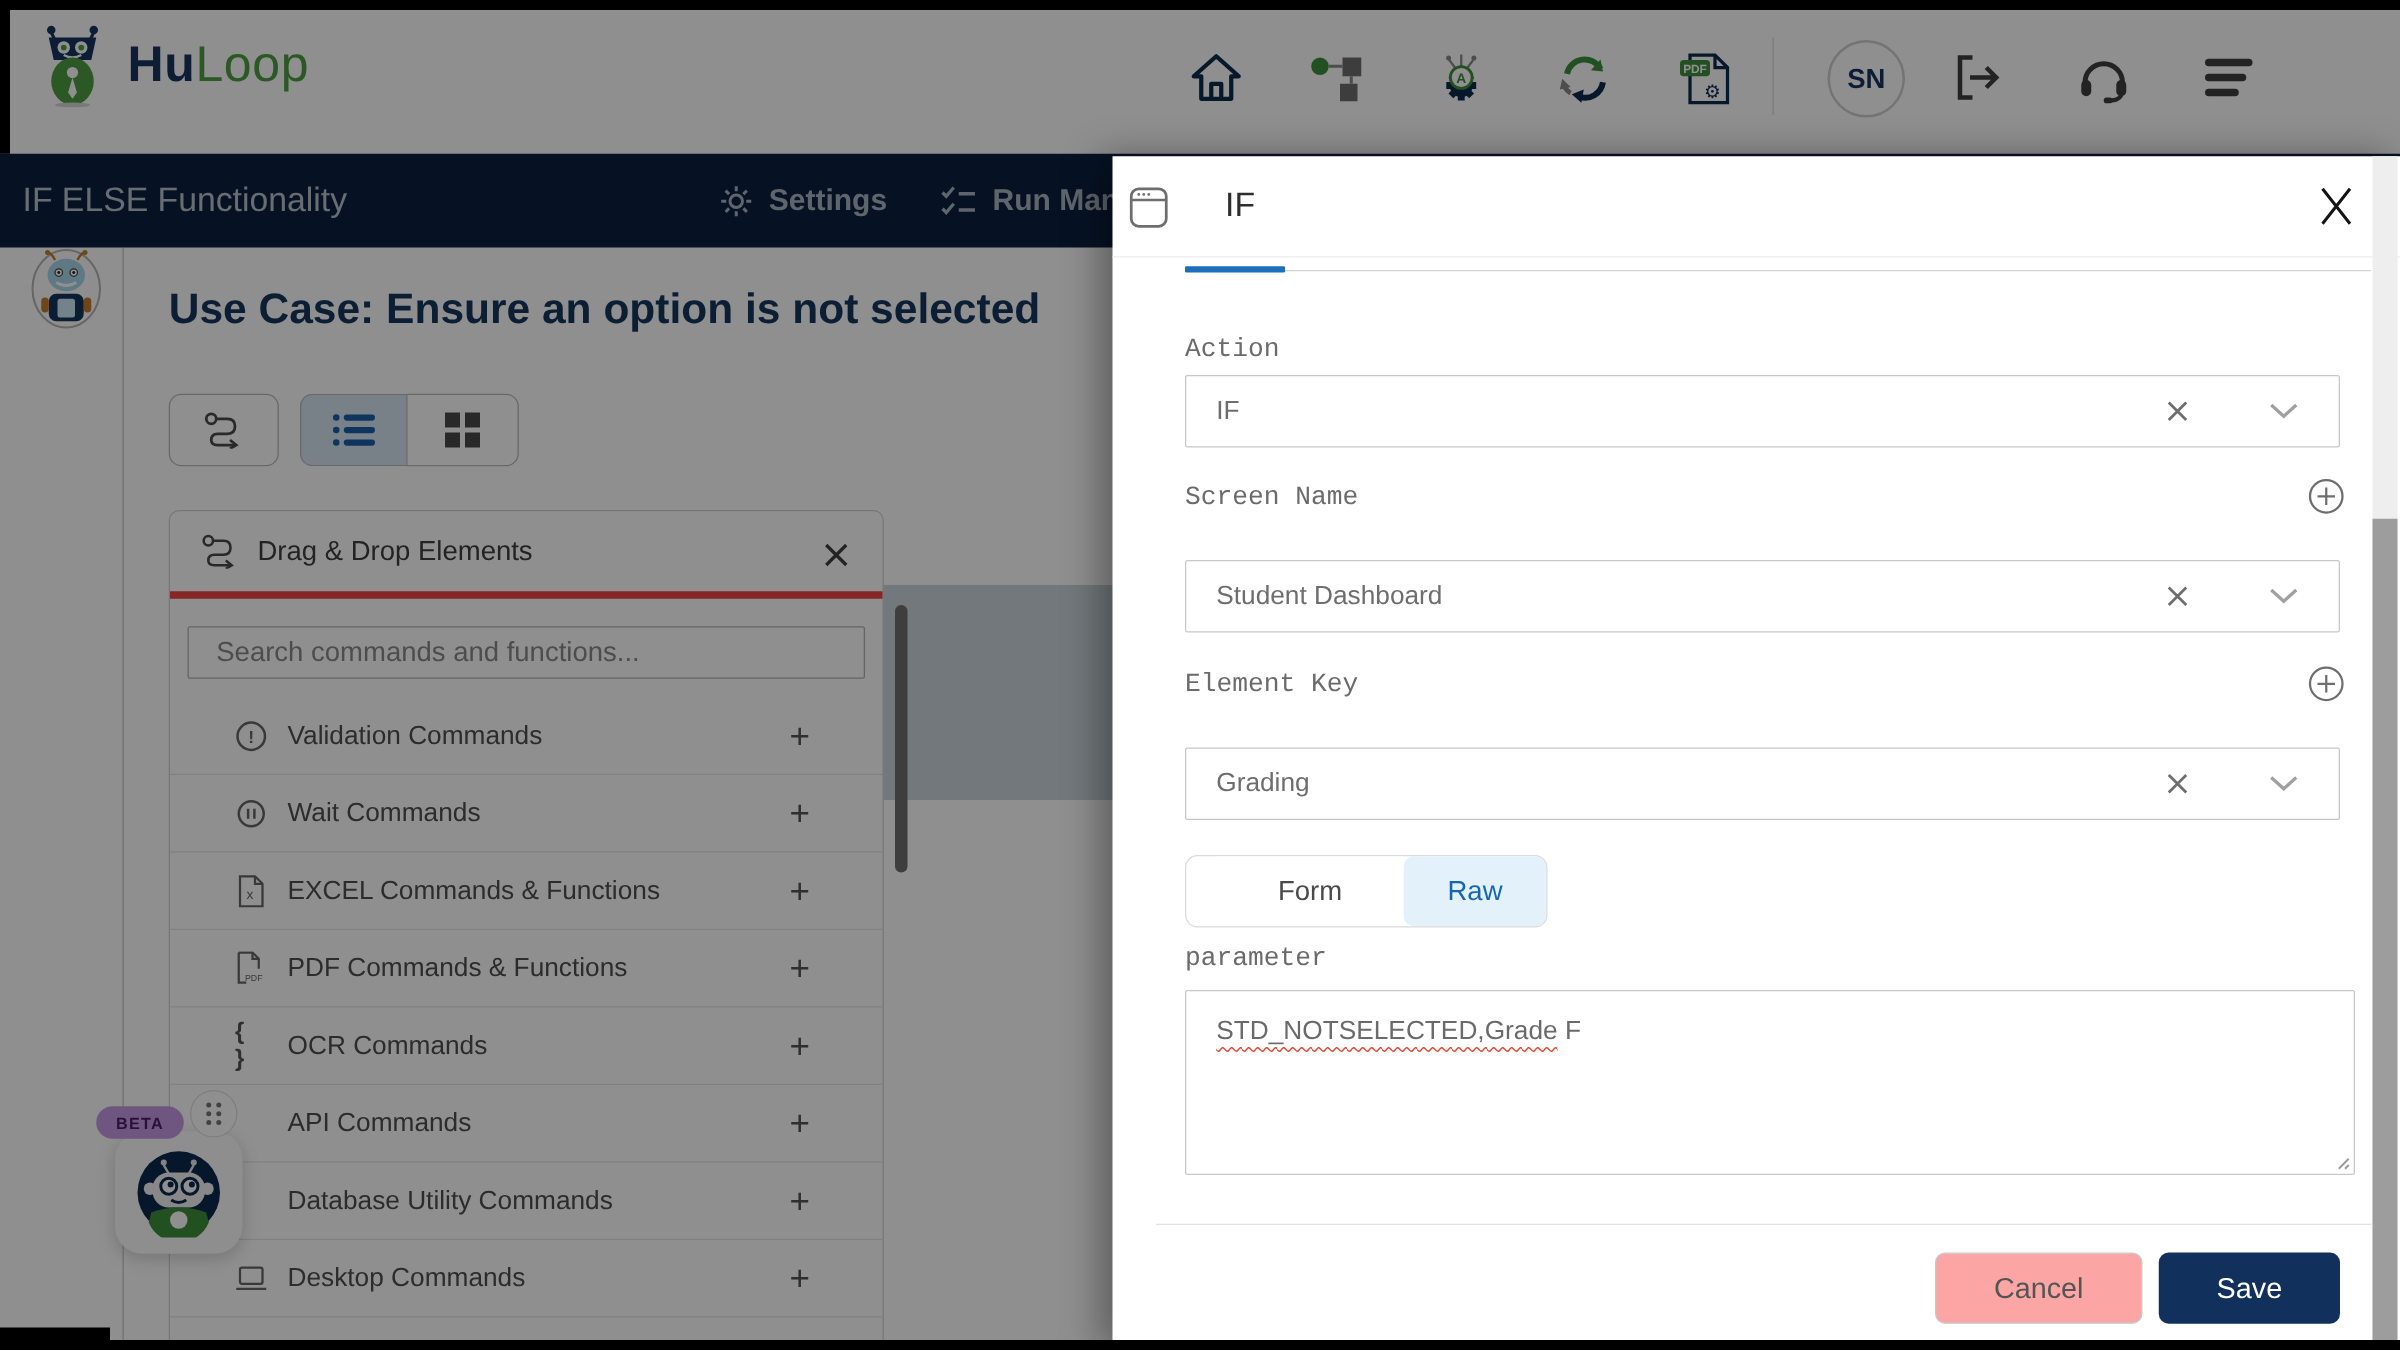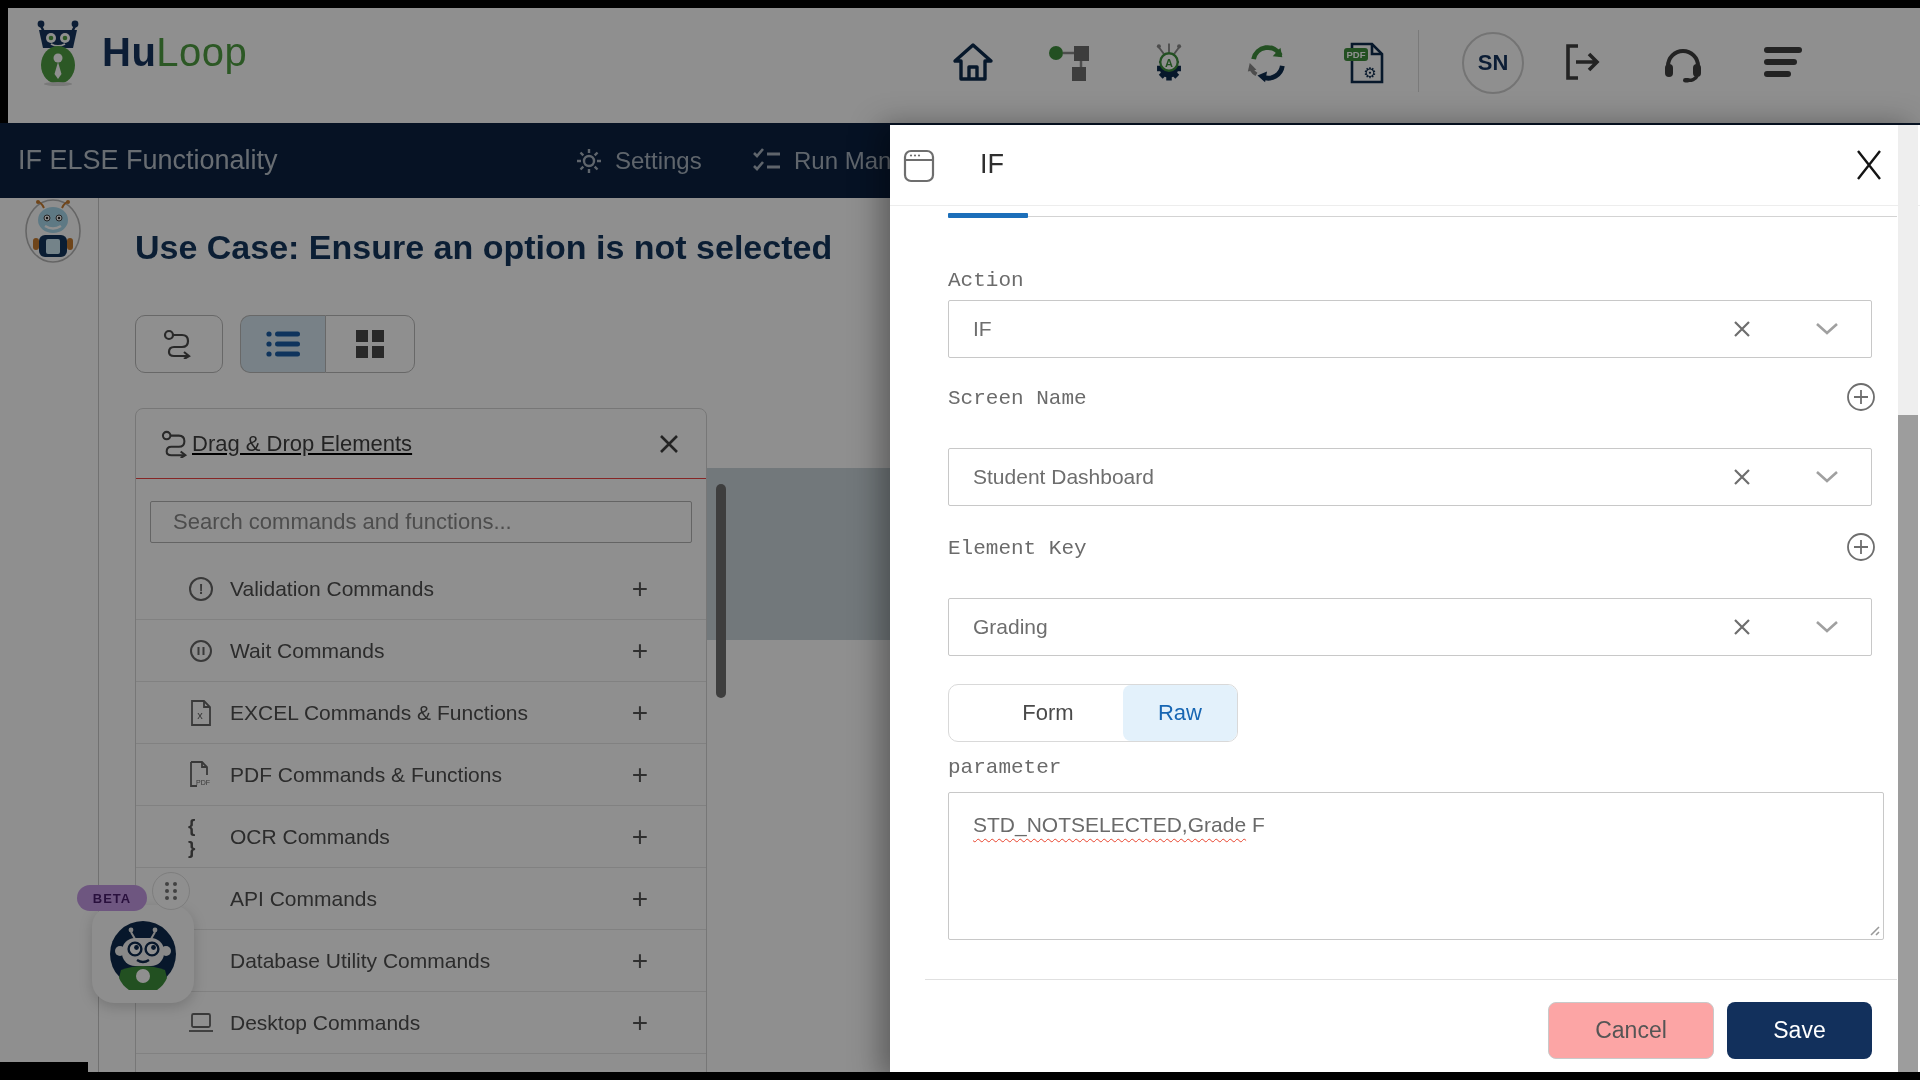--- a/index.html
+++ b/index.html
@@ -17,40 +17,40 @@
   .hicon{width:46px;height:46px;display:flex;align-items:center;justify-content:center;position:relative;cursor:pointer;}
   .hdr-divider{left:1418px;top:30px;width:1px;height:62px;background:#d9d9d9;}
   .avatar{left:1462px;top:32px;width:62px;height:62px;border-radius:50%;border:2px solid #cfcfcf;
           display:flex;align-items:center;justify-content:center;font-size:22px;font-weight:bold;color:#16355f;background:#fff;}
   .right-icons{left:1560px;top:0;height:123px;display:flex;align-items:center;gap:54px;}
   .menu-lines span{display:block;height:6px;border-radius:3px;background:#3f3f3f;margin:6px 0;}
 
   
   .toolbar{left:0;top:123px;width:1920px;height:75px;background:#0c2140;color:#b6c0cb;display:flex;align-items:center;z-index:10;}
   .tb-title{margin-left:18px;font-size:27px;color:#b9c2cc;}
-  .tb-item{display:flex;align-items:flex-start;gap:12px;font-size:24px;color:#a9b4c0;cursor:pointer;}
+  .tb-item{display:flex;align-items:center;gap:12px;font-size:24px;color:#a9b4c0;cursor:pointer;font-weight:bold;}
   .tb-settings{position:absolute;left:575px;}
   .tb-run{position:absolute;left:752px;white-space:nowrap;}
 
   
   .rail-divider{left:98px;top:198px;width:1px;height:882px;background:#c9c9c9;z-index:5;}
   .rail-avatar{left:24px;top:198px;width:58px;height:66px;z-index:6;}
 
   
   .heading{left:135px;top:228px;font-size:34px;font-weight:bold;color:#14375e;z-index:6;white-space:nowrap;}
   .canvas-block{left:600px;top:468px;width:330px;height:172px;background:#ccd6dc;border-radius:6px;z-index:4;}
 
   .viewbtn{height:58px;border:1px solid #b9b9b9;background:#fff;display:flex;align-items:center;justify-content:center;cursor:pointer;z-index:6;}
   .btn-flow{left:135px;top:315px;width:88px;border-radius:10px;}
   .btn-list{left:240px;top:315px;width:85px;border-radius:10px 0 0 10px;background:#d6e7f0;border-right:none;}
   .btn-grid{left:325px;top:315px;width:90px;border-radius:0 10px 10px 0;}
 
   
   .panel{left:135px;top:408px;width:572px;height:700px;background:#fff;border:1px solid #d5d5d5;border-radius:8px;z-index:6;}
-  .panel-head{position:relative;height:70px;border-bottom:1px solid #ef4444;display:flex;align-items:center;padding:0 24px;text-decoration:underline;}
+  .panel-head{position:relative;height:70px;border-bottom:6px solid #ef4444;display:flex;align-items:center;padding:0 24px;gap:14px;}
   .panel-title{font-size:22px;color:#3f3f3f;}
   .panel-close{position:absolute;right:22px;top:20px;width:30px;height:30px;cursor:pointer;}
   .search-wrap{padding:22px 14px 15px 14px;}
   .search-input{width:100%;height:42px;border:1px solid #b3b3b3;border-radius:2px;font-size:22px;color:#555;padding:0 22px;outline:none;}
   .search-input::placeholder{color:#8a8a8a;}
   .cmd-row{position:relative;height:62px;border-bottom:1px solid #e6e6e6;display:flex;align-items:center;padding-left:52px;cursor:pointer;}
   .cmd-icon{width:26px;height:26px;display:flex;align-items:center;justify-content:center;color:#666;flex:0 0 26px;}
   .cmd-label{margin-left:16px;font-size:21px;color:#4f4f4f;white-space:nowrap;}
   .cmd-plus{position:absolute;right:58px;top:50%;transform:translateY(-50%);font-size:28px;color:#555;font-weight:normal;}
   .circle-ic{width:24px;height:24px;border:2px solid #666;border-radius:50%;display:flex;align-items:center;justify-content:center;font-size:14px;font-weight:bold;color:#666;}

